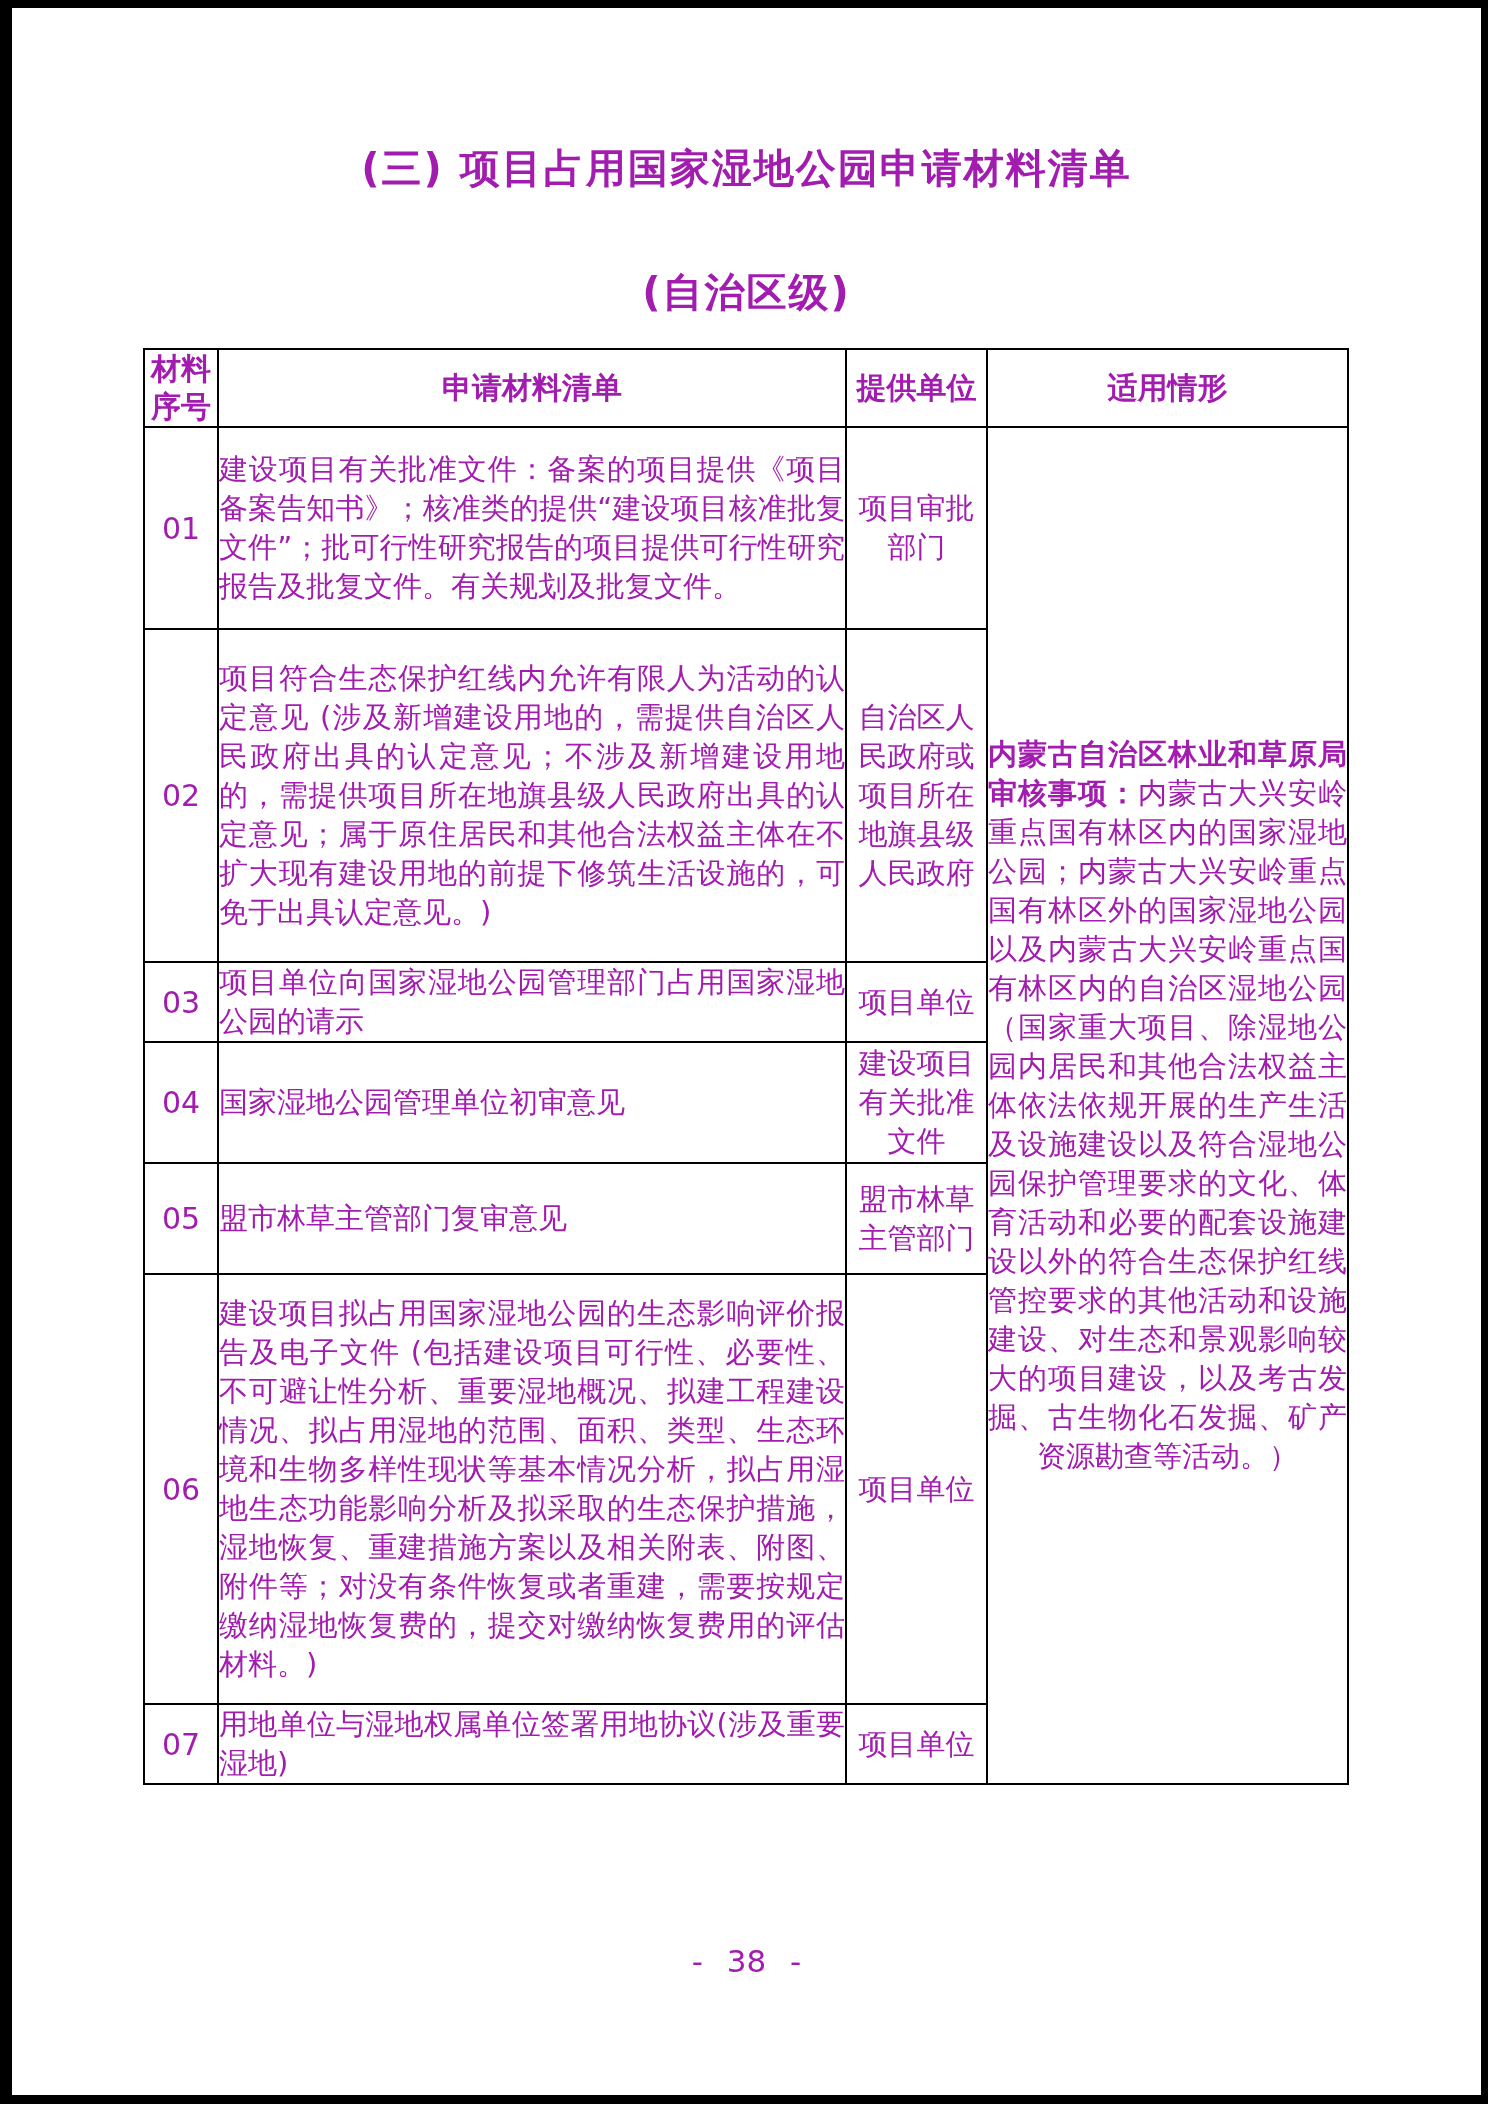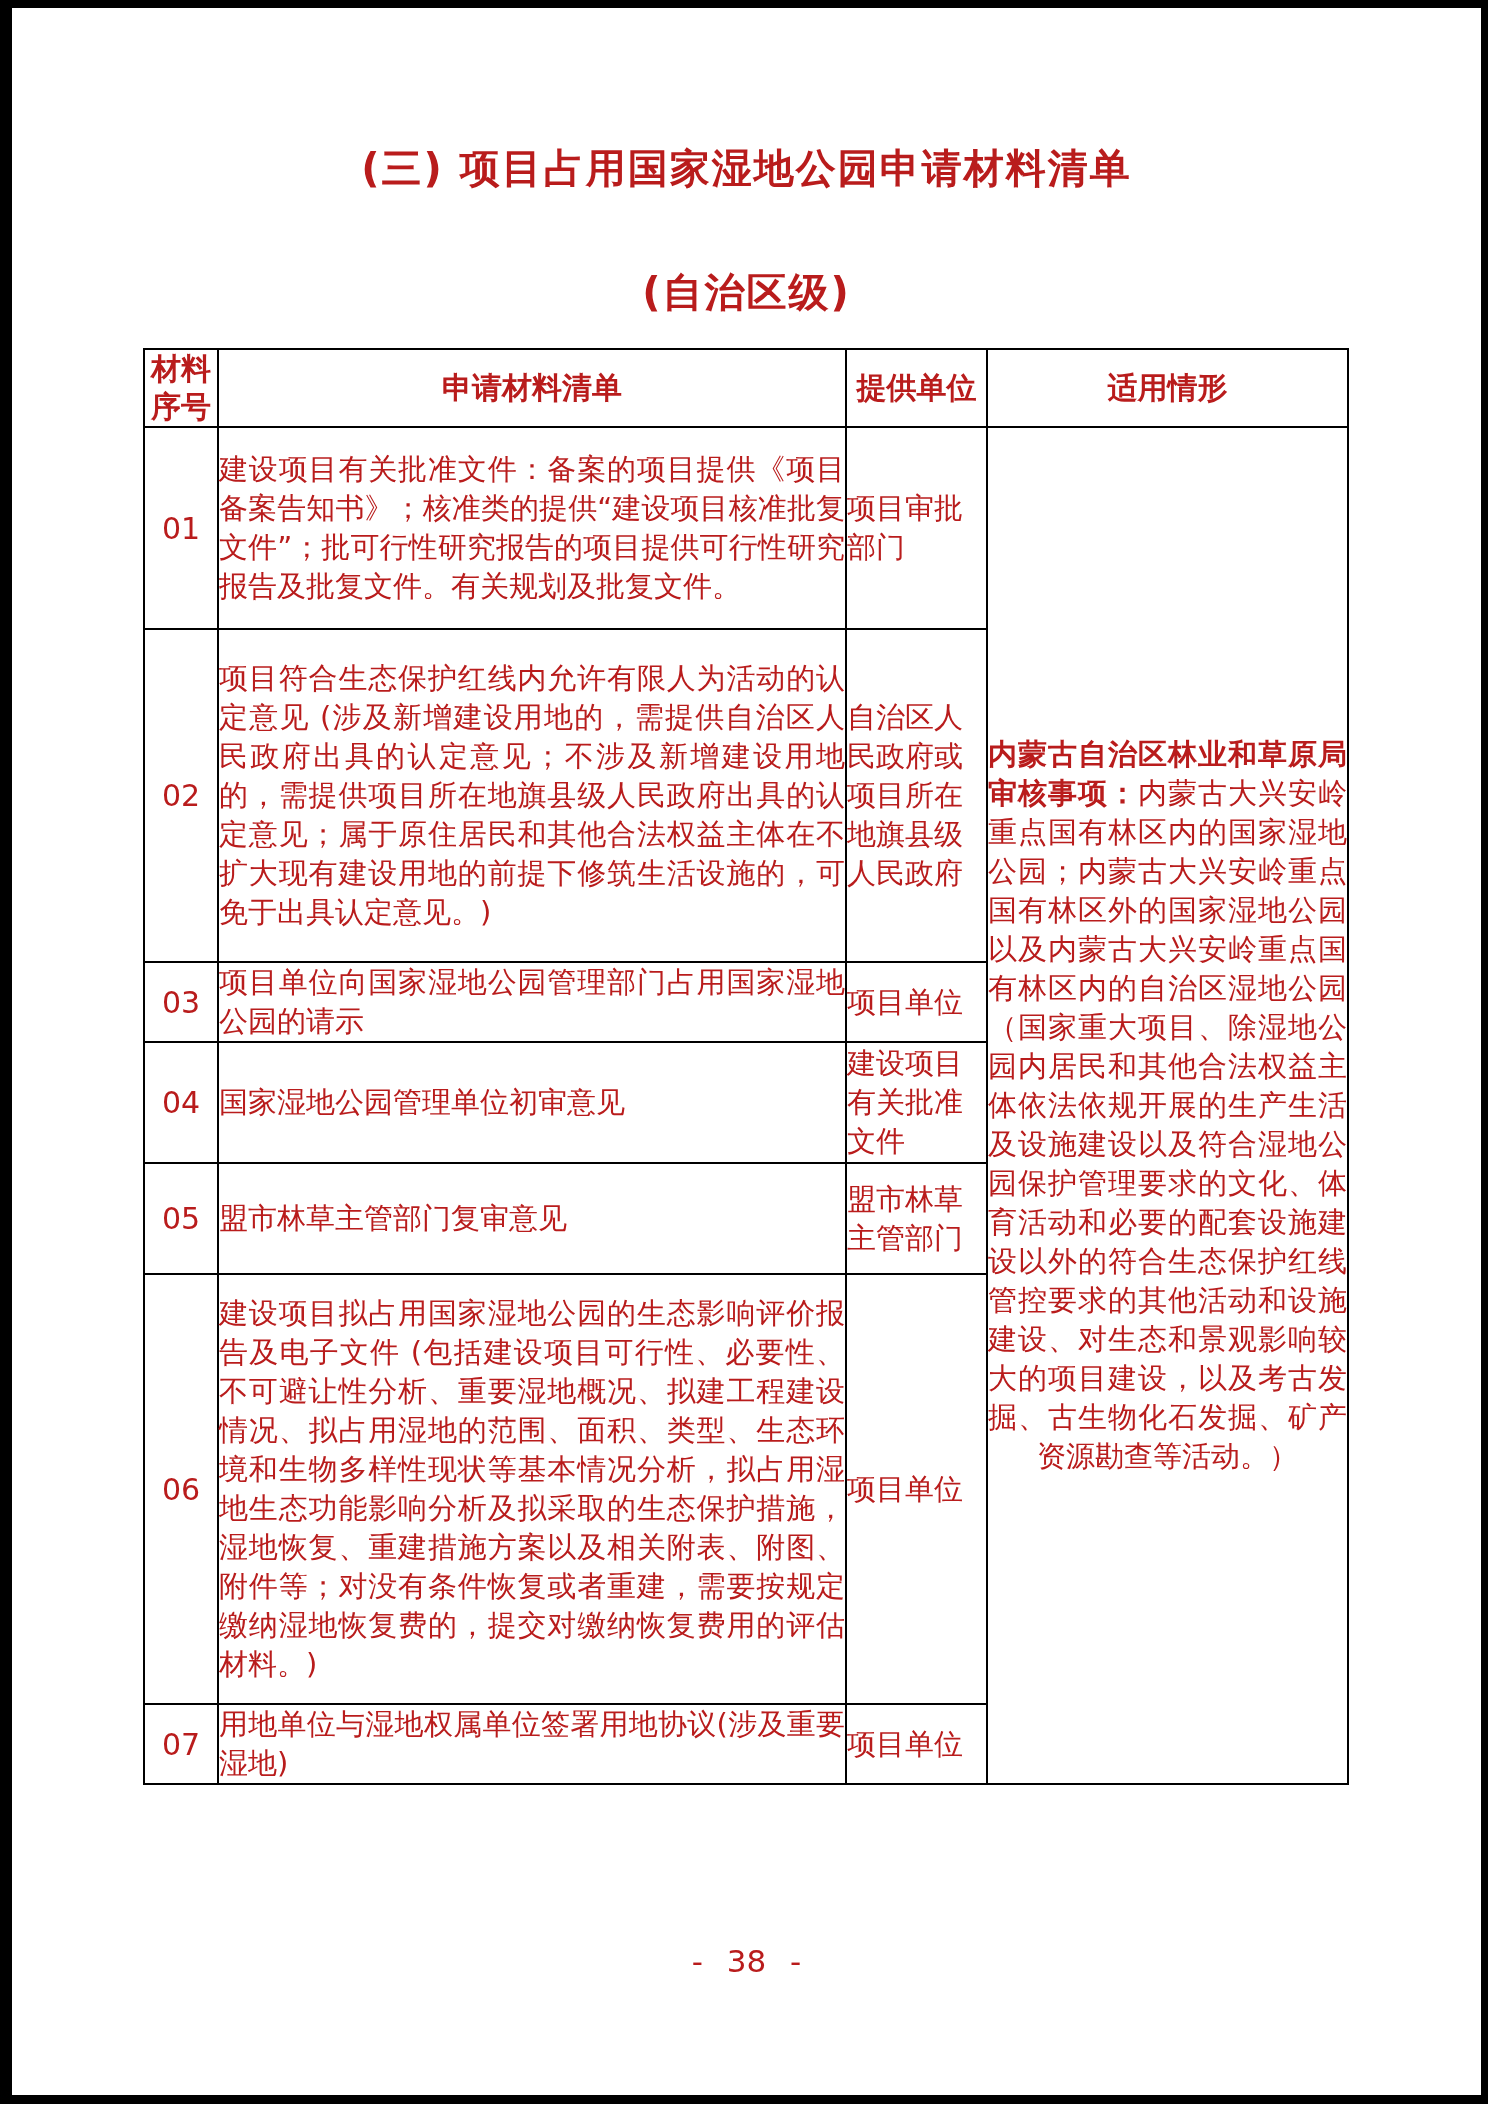--- a/index.html
+++ b/index.html
@@ -8,21 +8,21 @@
     width: 1488px;
     height: 2104px;
     background: #ffffff;
     border-top: 8px solid #000;
     border-left: 12px solid #000;
     border-right: 7px solid #000;
     border-bottom: 9px solid #000;
     position: relative;
     overflow: hidden;
     font-family: "DejaVu Sans", "Liberation Sans", sans-serif;
-    color: #b91c1c;
+    color: #a21caf;
   }
   .doc-title {
     margin: 0;
     padding-top: 140px;
     text-align: center;
     font-size: 40px;
     line-height: 1;
     font-weight: 700;
     letter-spacing: 2px;
   }
@@ -64,20 +64,21 @@
     text-align: center;
     font-size: 30px;
   }
   td.material-cell {
     font-size: 29px;
     line-height: 39px;
     text-align: justify;
     padding: 4px 12px 4px 14px;
   }
   td.provider-cell {
+    text-align: center;
     font-size: 29px;
     line-height: 39px;
     padding: 2px 6px;
   }
   td.applicable-cell {
     padding: 0 14px;
   }
   .applicable-par {
     font-size: 29px;
     line-height: 39px;

